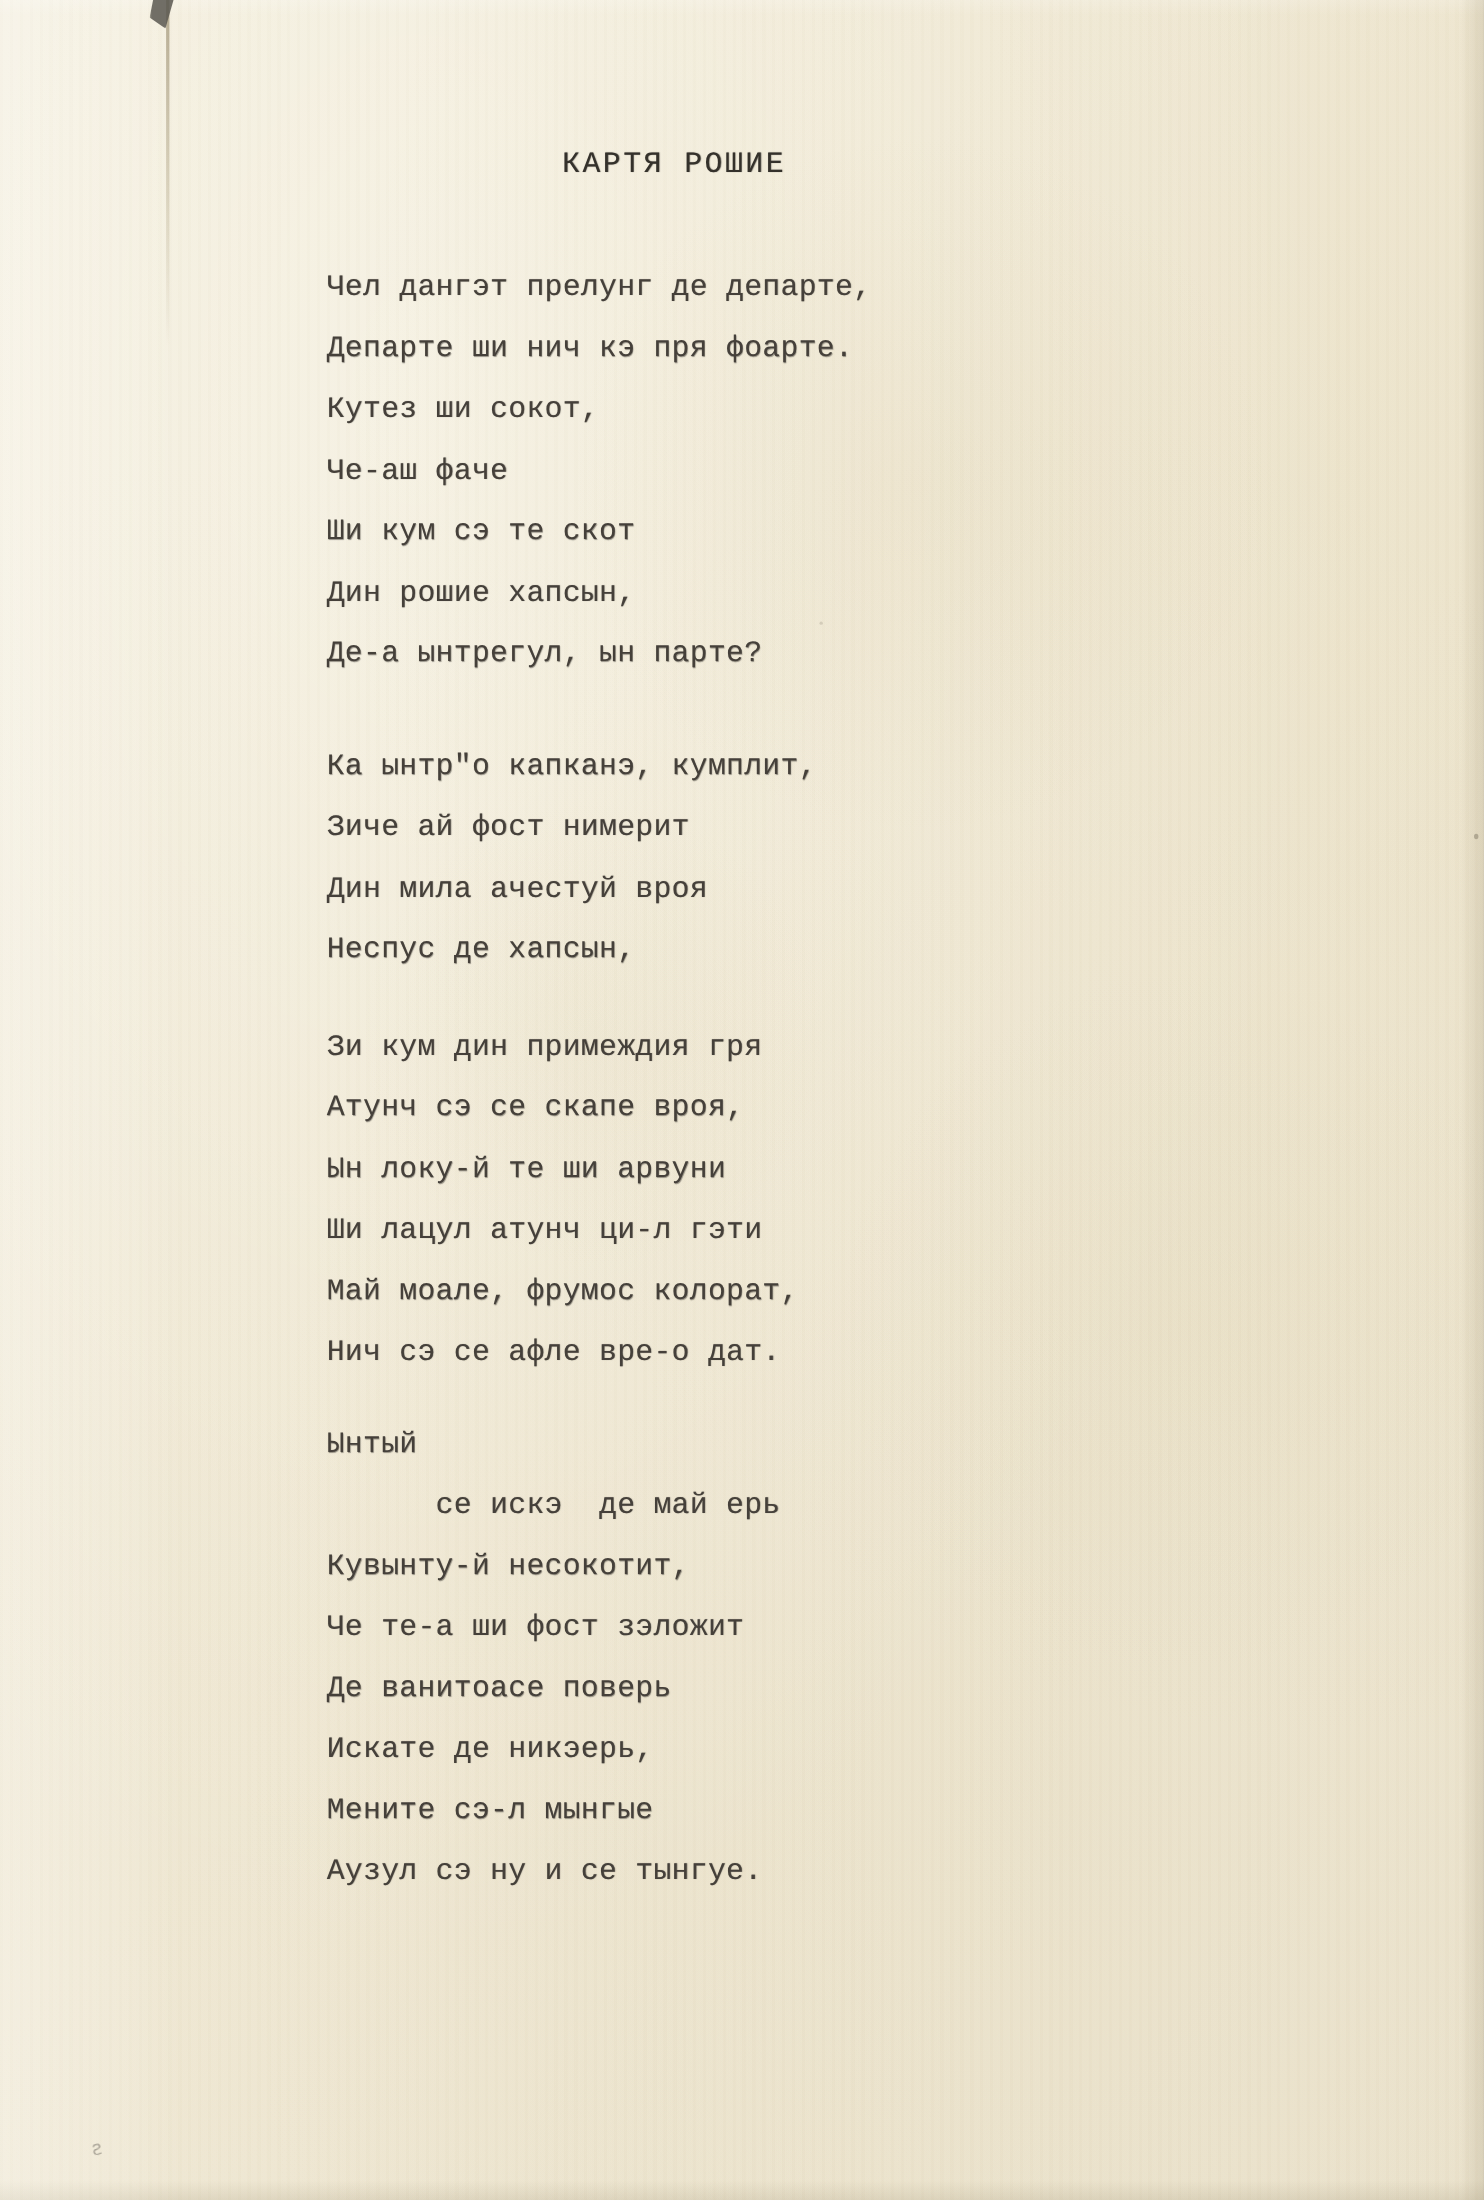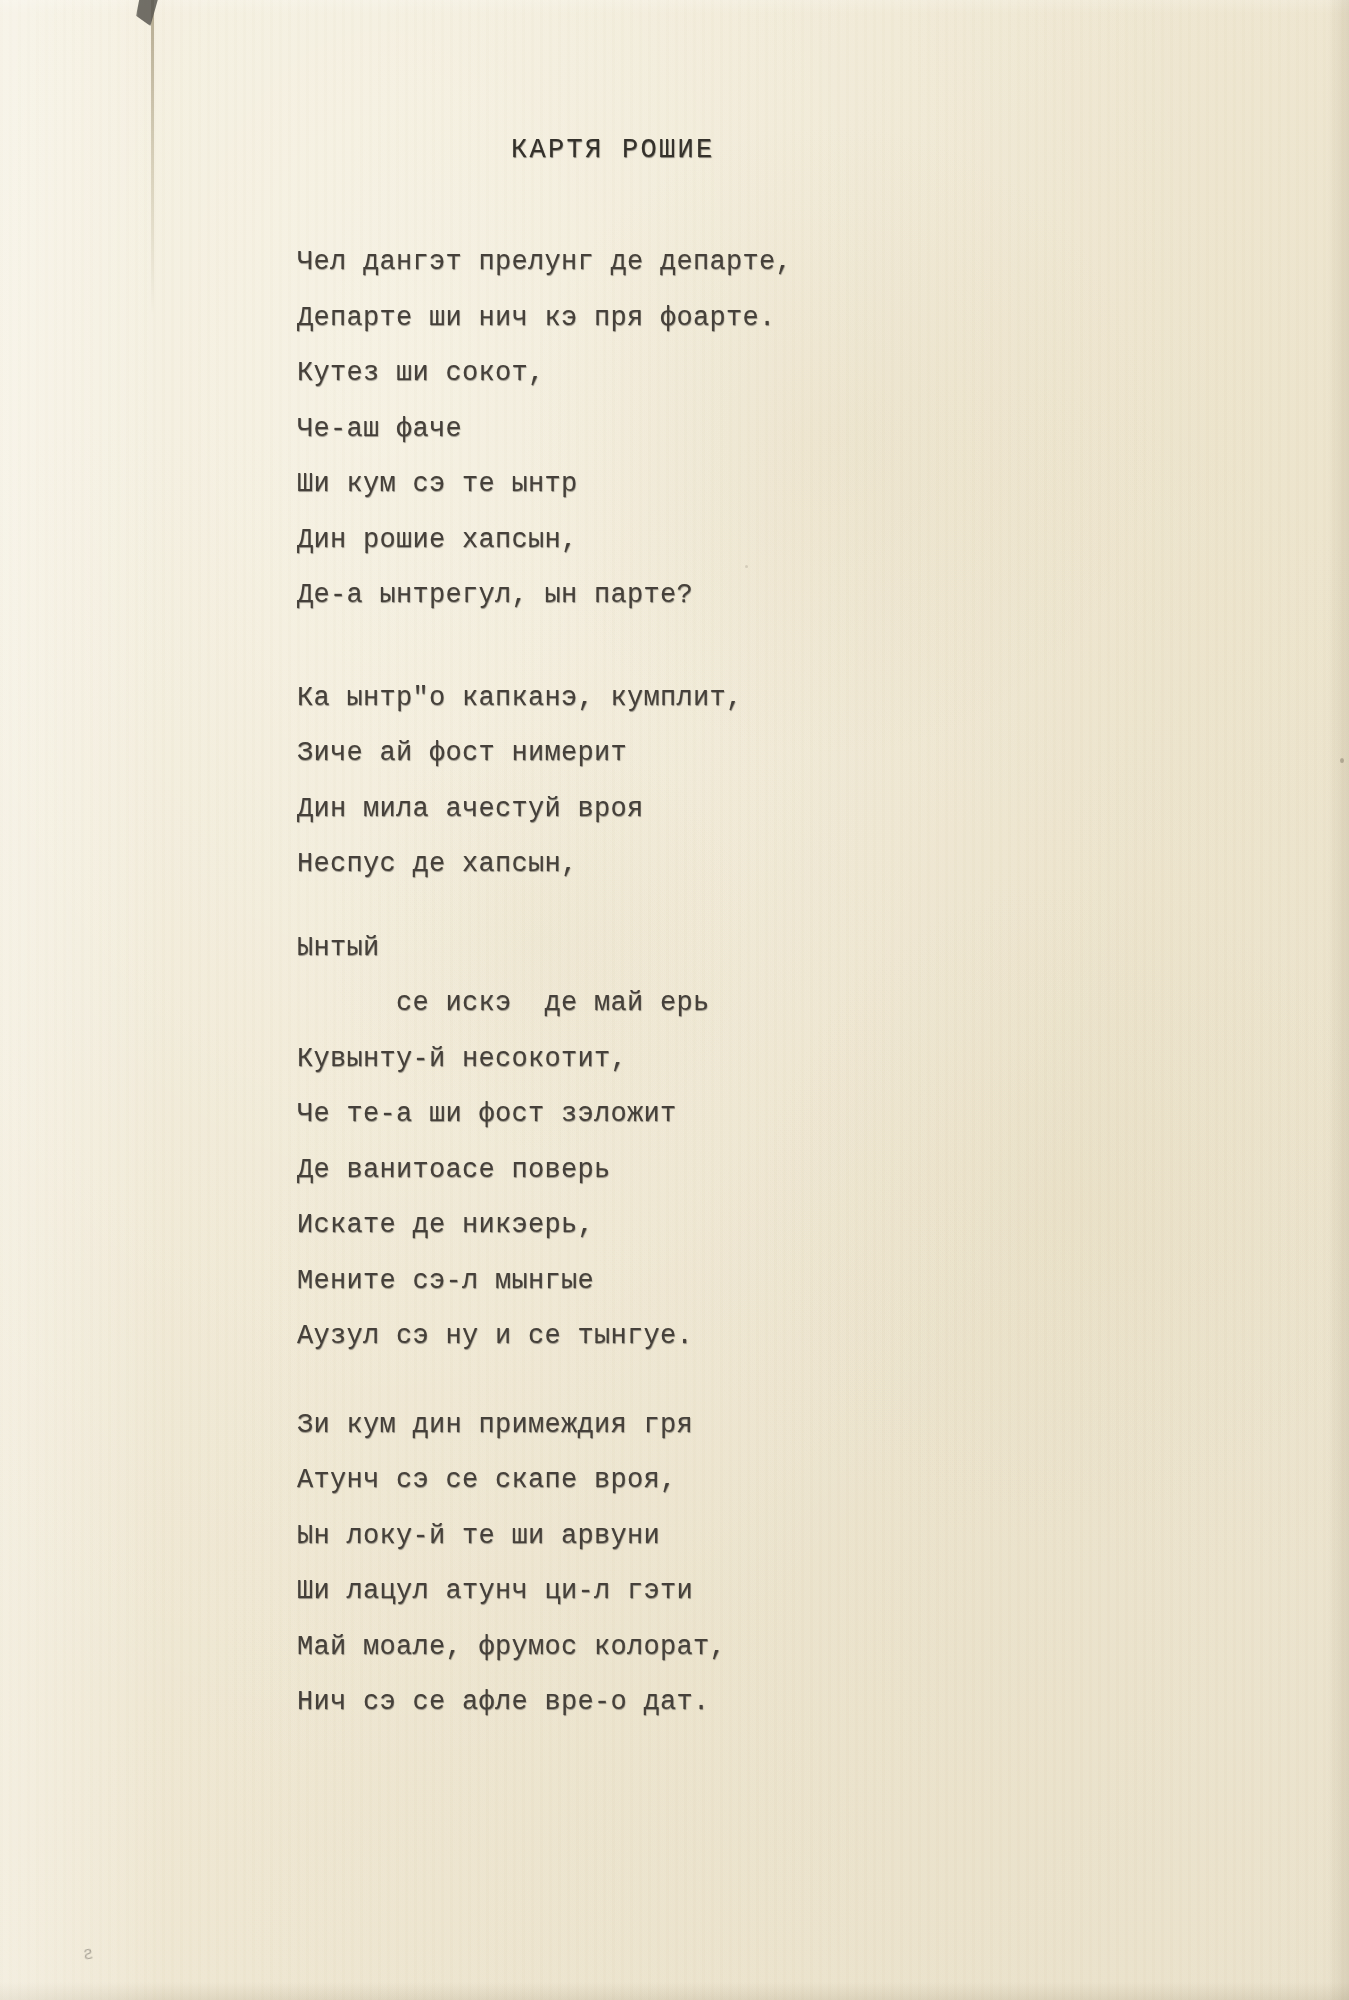--- a/index.html
+++ b/index.html
@@ -112,45 +112,45 @@
   <div class="speck s2"></div>
 
   <div class="content">
     <h1 class="title">КАРТЯ РОШИЕ</h1>
 
     <div class="stanza st-1">
       <div class="line">Чел дангэт прелунг де департе,</div>
       <div class="line">Департе ши нич кэ пря фоарте.</div>
       <div class="line">Кутез ши сокот,</div>
       <div class="line">Че-аш фаче</div>
-      <div class="line">Ши кум сэ те ынтр</div>
+      <div class="line">Ши кум сэ те скот</div>
       <div class="line">Дин рошие хапсын,</div>
       <div class="line">Де-а ынтрегул, ын парте?</div>
     </div>
 
     <div class="stanza st-2">
       <div class="line">Ка ынтр"о капканэ, кумплит,</div>
       <div class="line">Зиче ай фост нимерит</div>
       <div class="line">Дин мила ачестуй вроя</div>
       <div class="line">Неспус де хапсын,</div>
+    </div>
+
+    <div class="stanza st-4">
+      <div class="line">Зи кум дин примеждия гря</div>
+      <div class="line">Атунч сэ се скапе вроя,</div>
+      <div class="line">Ын локу-й те ши арвуни</div>
+      <div class="line">Ши лацул атунч ци-л гэти</div>
+      <div class="line">Май моале, фрумос колорат,</div>
+      <div class="line">Нич сэ се афле вре-о дат.</div>
     </div>
 
     <div class="stanza st-3">
       <div class="line">Ынтый</div>
       <div class="line">      се искэ  де май ерь</div>
       <div class="line">Кувынту-й несокотит,</div>
       <div class="line">Че те-а ши фост зэложит</div>
       <div class="line">Де ванитоасе поверь</div>
       <div class="line">Искате де никэерь,</div>
       <div class="line">Мените сэ-л мынгые</div>
       <div class="line">Аузул сэ ну и се тынгуе.</div>
     </div>
-
-    <div class="stanza st-4">
-      <div class="line">Зи кум дин примеждия гря</div>
-      <div class="line">Атунч сэ се скапе вроя,</div>
-      <div class="line">Ын локу-й те ши арвуни</div>
-      <div class="line">Ши лацул атунч ци-л гэти</div>
-      <div class="line">Май моале, фрумос колорат,</div>
-      <div class="line">Нич сэ се афле вре-о дат.</div>
-    </div>
   </div>
 </div>
 
 </body></html>

